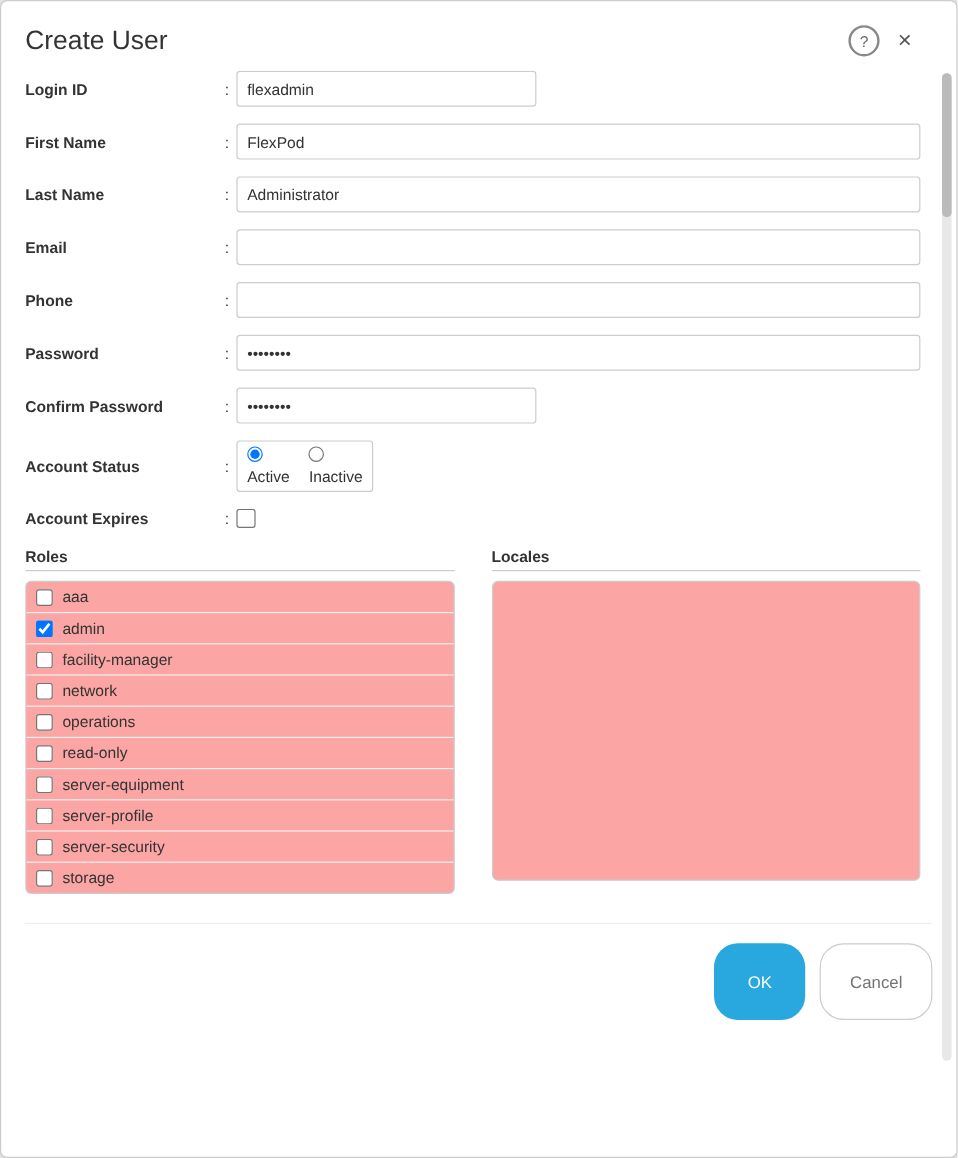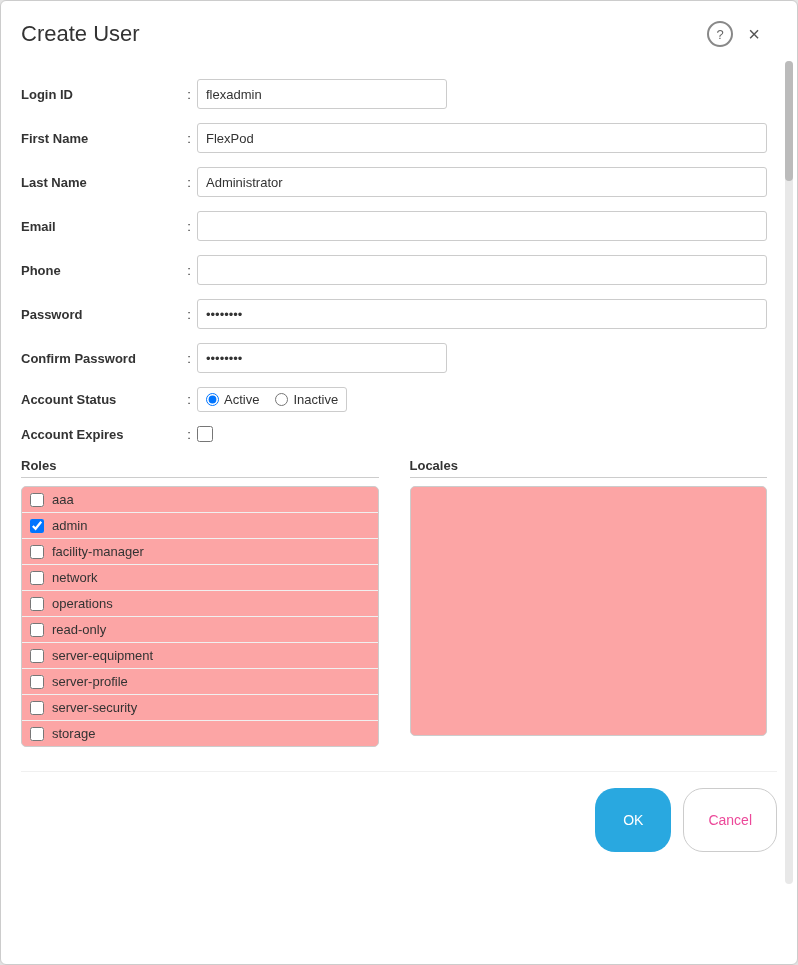--- a/index.html
+++ b/index.html
@@ -27,21 +27,21 @@
       min-height: 965px;
       position: relative;
       box-shadow: 0 2px 20px rgba(0,0,0,0.2);
       padding: 20px 20px 20px 20px;
     }
 
     .dialog-header {
       display: flex;
       justify-content: space-between;
       align-items: flex-start;
-      margin-bottom: 32px;
+      margin-bottom: 12px;
       padding-right: 10px;
     }
 
     .dialog-title {
       font-size: 22px;
       font-weight: normal;
       color: #333;
     }
 
     .header-buttons {
@@ -150,23 +150,24 @@
       align-items: center;
       gap: 16px;
       padding: 4px 8px;
       border: 1px solid #ccc;
       border-radius: 3px;
       background: white;
     }
 
     .radio-option {
       display: flex;
-      align-items: center;
+      align-items: flex-start;
       gap: 5px;
       cursor: pointer;
+      flex-direction: column;
     }
 
     .radio-option input[type="radio"] {
       cursor: pointer;
     }
 
     .checkbox-expires {
       width: 16px;
       height: 16px;
       border: 1px solid #bbb;
@@ -238,21 +239,21 @@
       color: white;
       border: none;
       border-radius: 20px;
       padding: 24px 28px;
       font-size: 14px;
       cursor: pointer;
     }
 
     .btn-cancel {
       background: white;
-      color: #ec4899;
+      color: #737373;
       border: 1px solid #ccc;
       border-radius: 20px;
       padding: 8px 24px;
       font-size: 14px;
       cursor: pointer;
     }
   </style>
 </head>
 <body>
 

